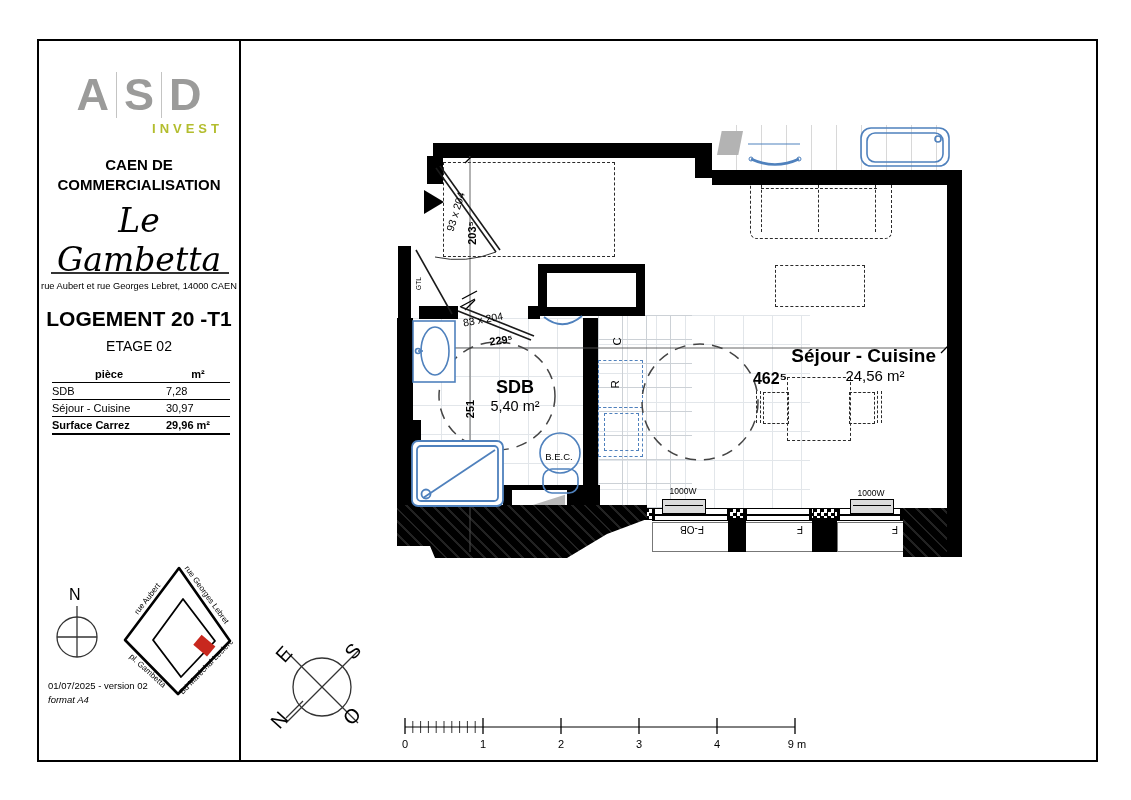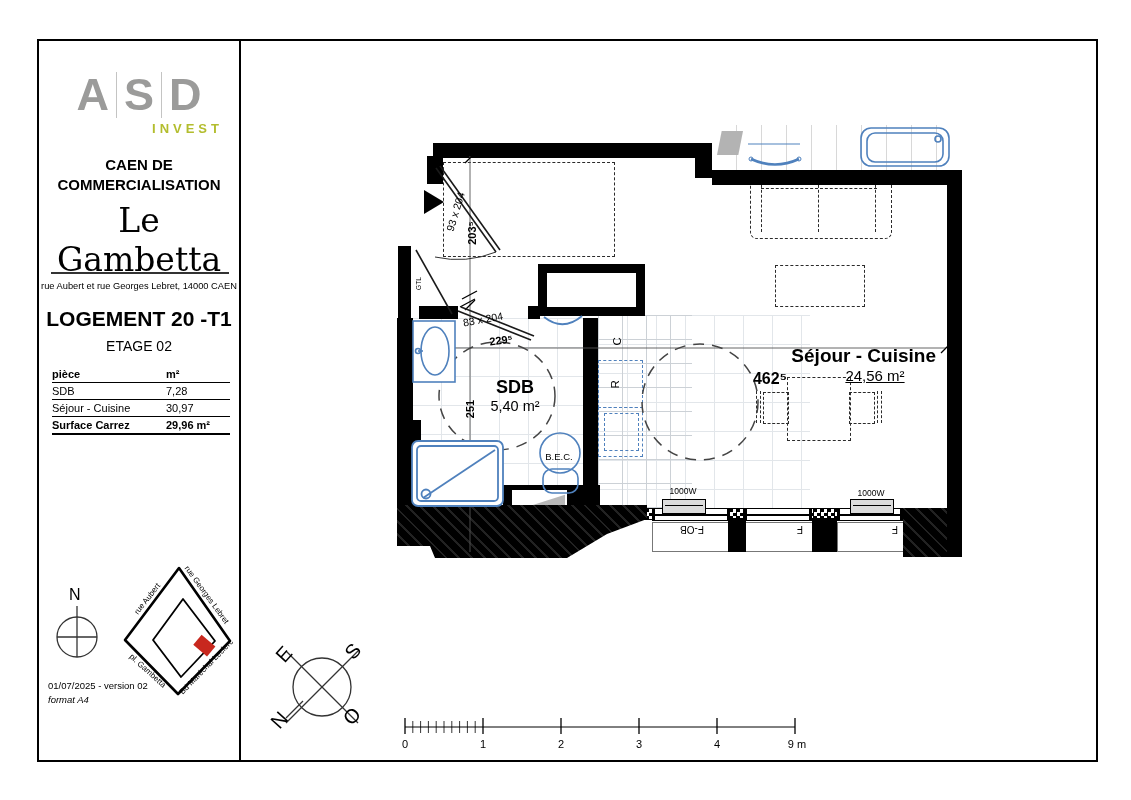--- a/index.html
+++ b/index.html
@@ -27,21 +27,21 @@
   .svgov{position:absolute;left:0;top:0;pointer-events:none;}
   .sill{position:absolute;background:#fff;border:1px solid #777;}
   .win{position:absolute;background:#fff;border-top:1.6px solid #000;border-bottom:1.6px solid #000;
        border-left:3px solid #000;border-right:3px solid #000;}
   .winline{position:absolute;left:0;right:0;top:5px;height:1.5px;background:#000;}
   .rad{position:absolute;background:#dcdcdc;border:1.2px solid #000;}
   .radline{position:absolute;left:2px;right:2px;top:5px;height:1.2px;background:#000;}
   .tbl{position:absolute;left:52px;top:366px;width:178px;font-size:11px;}
   .tblrow{display:flex;height:16px;align-items:center;border-bottom:1px solid #000;}
   .tblrow .c1{width:114px;} .tblrow .c2{width:64px;}
-  .hdr{font-weight:bold;border-bottom:1.6px solid #000;}
+  .hdr{font-weight:bold;border-bottom:1.6px solid #000;text-align:center;}
   .tot{font-weight:bold;border-bottom:2px solid #000;}
 </style>
 </head>
 <body>
 
 <div class="page">
 
   <div class="frame"></div>
   <div class="divider"></div>
 
@@ -54,21 +54,21 @@
         <span>S</span>
         <span style="width:1px;height:46px;background:#c4c4c3;"></span>
         <span>D</span>
       </div>
     </div>
     <div class="abs" style="left:0;top:80px;width:168px;text-align:right;font-size:13px;letter-spacing:4px;color:#b3bd2e;font-weight:bold;margin-left:16px;">INVEST</div>
 
     <div class="abs ctr" style="left:0;top:114px;width:200px;font-size:15px;font-weight:bold;white-space:pre-line;line-height:1.3;">CAEN DE
 COMMERCIALISATION</div>
 
-    <div class="abs ctr" style="left:0;top:160px;width:200px;font-family:'DejaVu Serif',serif;font-size:33px;font-weight:300;">Le Gambetta</div>
+    <div class="abs ctr" style="left:0;top:160px;width:200px;font-family:'DejaVu Serif',serif;font-style:italic;font-size:33px;font-weight:300;">Le Gambetta</div>
 
     <div class="abs" style="left:12px;top:231px;width:178px;height:1.5px;background:#333;"></div>
     <div class="abs ctr" style="left:0;top:240px;width:200px;font-size:9.3px;">rue Aubert et rue Georges Lebret, 14000 CAEN</div>
 
     <div class="abs ctr" style="left:0;top:266px;width:200px;font-size:21px;font-weight:bold;">LOGEMENT 20 -T1</div>
     <div class="abs ctr" style="left:0;top:297px;width:200px;font-size:14px;">ETAGE 02</div>
 
     <div class="tbl" style="left:13px;top:325px;">
       <div class="tblrow hdr">
         <span class="c1">pièce</span>
@@ -274,21 +274,21 @@
         <line x1="459.6" y1="721" x2="459.6" y2="733"></line>
           <line x1="467.4" y1="721" x2="467.4" y2="733"></line>
         <line x1="475.2" y1="721" x2="475.2" y2="733"></line>
       </g>
     </g>
   </svg>
 
   <div class="lbl ctr" style="left:480px;top:378px;width:70px;font-size:18px;font-weight:bold;">SDB</div>
   <div class="lbl ctr" style="left:480px;top:399px;width:70px;font-size:14.5px;">5,40 m²</div>
   <div class="lbl" style="left:790px;top:346px;width:146px;text-align:right;font-size:19px;font-weight:bold;">Séjour - Cuisine</div>
-  <div class="lbl ctr" style="left:820px;top:368px;width:110px;font-size:15px;text-decoration:underline;">24,56 m²</div>
+  <div class="lbl ctr" style="left:820px;top:368px;width:110px;font-size:15px;">24,56 m²</div>
 
   <div class="lbl ctr" style="left:740px;top:344px;width:60px;font-size:16px;font-weight:bold;margin-top:26px;">462⁵</div>
   <div class="lbl ctr" style="left:478px;top:334px;width:46px;font-size:11px;font-weight:bold;transform:rotate(-8deg);">229⁵</div>
   <div class="lbl ctr" style="left:455px;top:314px;width:56px;font-size:10.5px;transform:rotate(-10deg);">83 x 204</div>
   <div class="lbl ctr" style="left:425px;top:206px;width:62px;font-size:10.5px;transform:rotate(-73deg);">93 x 204</div>
   <div class="lbl ctr" style="left:452px;top:227px;width:40px;font-size:11px;font-weight:bold;transform:rotate(-90deg);">203⁵</div>
   <div class="lbl ctr" style="left:450px;top:403px;width:40px;font-size:11px;font-weight:bold;transform:rotate(-90deg);">251</div>
 
   <div class="lbl ctr" style="left:402px;top:280px;width:34px;font-size:6.5px;transform:rotate(-90deg);">GTL</div>
   <div class="lbl ctr" style="left:536px;top:452px;width:46px;font-size:9.5px;">B.E.C.</div>

